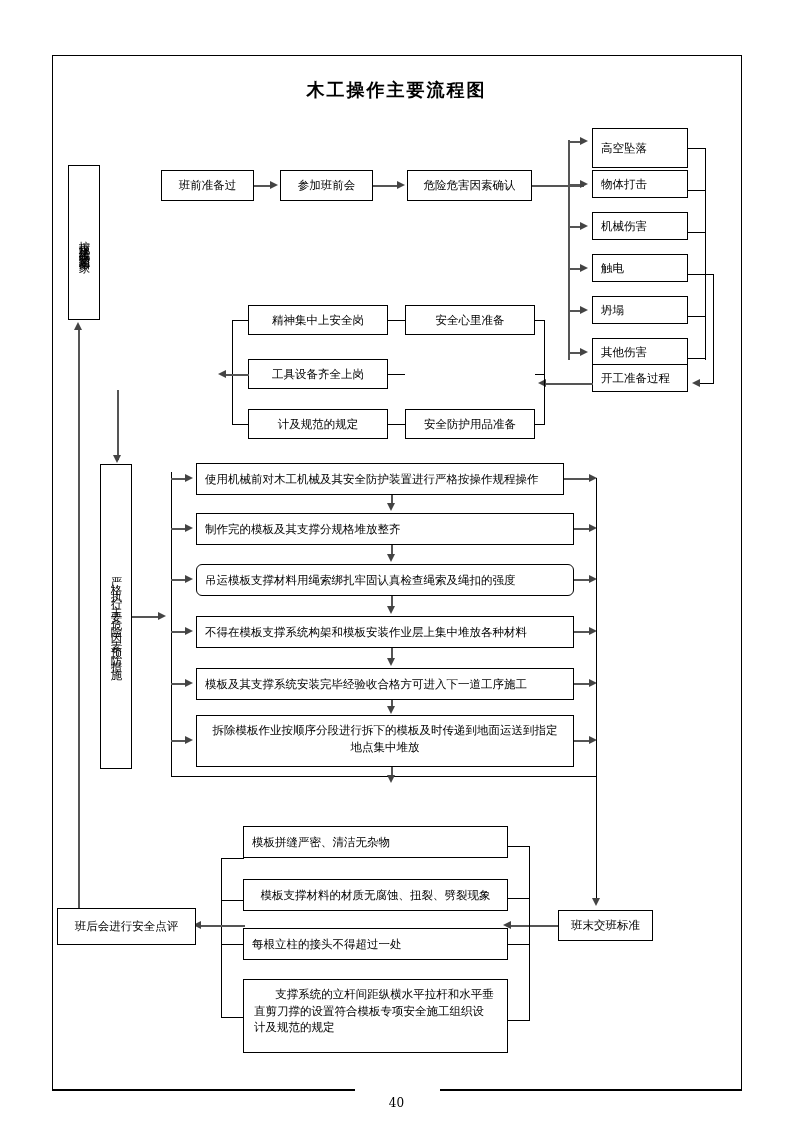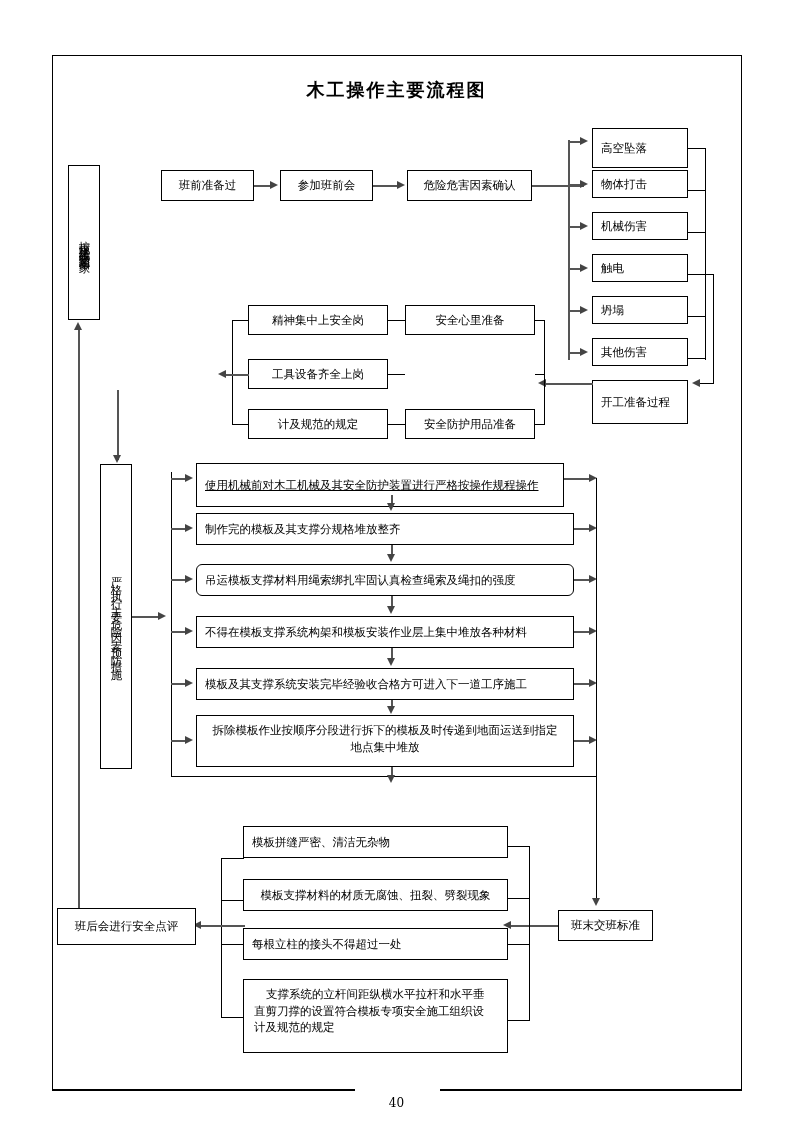--- a/index.html
+++ b/index.html
@@ -116,21 +116,21 @@
   <div class="lnk hk" style="left:688px;top:190px;width:18px;"></div>
   <div class="lnk hk" style="left:688px;top:232px;width:18px;"></div>
   <div class="lnk hk" style="left:688px;top:274px;width:26px;"></div>
   <div class="lnk hk" style="left:688px;top:316px;width:18px;"></div>
   <div class="lnk hk" style="left:688px;top:358px;width:18px;"></div>
   <div class="lnk vk" style="left:705px;top:148px;height:212px;"></div>
   <div class="lnk vk" style="left:713px;top:274px;height:110px;"></div>
   <div class="lnk hk" style="left:700px;top:383px;width:14px;"></div>
   <div class="arrow ar-l" style="left:692px;top:379px;"></div>
 
-  <div class="box left" style="left:592px;top:380px;width:96px;height:44px;">开工准备过程</div>
+  <div class="box left" style="left:592px;top:364px;width:96px;height:28px;">开工准备过程</div>
 
   <div class="ln h" style="left:545px;top:383px;width:48px;"></div>
   <div class="arrow ar-l" style="left:538px;top:379px;"></div>
 
   <div class="box" style="left:248px;top:305px;width:140px;height:30px;">精神集中上安全岗</div>
   <div class="box" style="left:405px;top:305px;width:130px;height:30px;">安全心里准备</div>
 
   <div class="box" style="left:248px;top:359px;width:140px;height:30px;">工具设备齐全上岗</div>
 
   <div class="box" style="left:248px;top:409px;width:140px;height:30px;">计及规范的规定</div>
@@ -155,21 +155,21 @@
   <div class="ln v" style="left:117px;top:390px;height:70px;"></div>
   <div class="arrow ar-d" style="left:113px;top:455px;"></div>
 
   <div class="vbox spaced" id="n-prev" style="left:100px;top:464px;width:32px;height:305px;">严格执行主要危险因素预防措施</div>
 
   <div class="ln h" style="left:132px;top:616px;width:30px;"></div>
   <div class="arrow ar-r" style="left:158px;top:612px;"></div>
   <div class="lnk vk" style="left:171px;top:472px;height:305px;"></div>
   <div class="lnk hk" style="left:171px;top:776px;width:425px;"></div>
 
-  <div class="box left" style="left:196px;top:463px;width:368px;height:44px;text-decoration:underline;">使用机械前对木工机械及其安全防护装置进行严格按操作规程操作</div>
+  <div class="box left" style="left:196px;top:463px;width:368px;height:32px;">使用机械前对木工机械及其安全防护装置进行严格按操作规程操作</div>
   <div class="box left" style="left:196px;top:513px;width:378px;height:32px;">制作完的模板及其支撑分规格堆放整齐</div>
   <div class="box left" style="left:196px;top:564px;width:378px;height:32px;border-radius:6px;">吊运模板支撑材料用绳索绑扎牢固认真检查绳索及绳扣的强度</div>
   <div class="box left" style="left:196px;top:616px;width:378px;height:32px;">不得在模板支撑系统构架和模板安装作业层上集中堆放各种材料</div>
   <div class="box left" style="left:196px;top:668px;width:378px;height:32px;">模板及其支撑系统安装完毕经验收合格方可进入下一道工序施工</div>
   <div class="box multi" style="left:196px;top:715px;width:378px;height:52px;">
     <span>拆除模板作业按顺序分段进行拆下的模板及时传递到地面运送到指定</span>
     <span>地点集中堆放</span>
   </div>
 
   <div class="ln h" style="left:171px;top:478px;width:16px;"></div>
@@ -216,21 +216,21 @@
 
   <div class="box" style="left:558px;top:910px;width:95px;height:31px;">班末交班标准</div>
 
   <div class="ln h" style="left:510px;top:925px;width:48px;"></div>
   <div class="arrow ar-l" style="left:503px;top:921px;"></div>
 
   <div class="box left" style="left:243px;top:826px;width:265px;height:32px;">模板拼缝严密、清洁无杂物</div>
   <div class="box" style="left:243px;top:879px;width:265px;height:32px;">模板支撑材料的材质无腐蚀、扭裂、劈裂现象</div>
   <div class="box left" style="left:243px;top:928px;width:265px;height:32px;">每根立柱的接头不得超过一处</div>
   <div class="box multi" style="left:243px;top:979px;width:265px;height:74px;padding-left:10px;text-align:left;">
-    <span style="text-indent:12px;">支撑系统的立杆间距纵横水平拉杆和水平垂</span>
+    <span style="text-indent:12px;text-align:center;">支撑系统的立杆间距纵横水平拉杆和水平垂</span>
     <span>直剪刀撑的设置符合模板专项安全施工组织设</span>
     <span>计及规范的规定</span>
   </div>
 
   <div class="lnk vk" style="left:221px;top:858px;height:160px;"></div>
   <div class="lnk hk" style="left:221px;top:858px;width:23px;"></div>
   <div class="lnk hk" style="left:221px;top:900px;width:23px;"></div>
   <div class="lnk hk" style="left:221px;top:944px;width:23px;"></div>
   <div class="lnk hk" style="left:221px;top:1017px;width:23px;"></div>
   <div class="ln h" style="left:200px;top:925px;width:45px;"></div>

